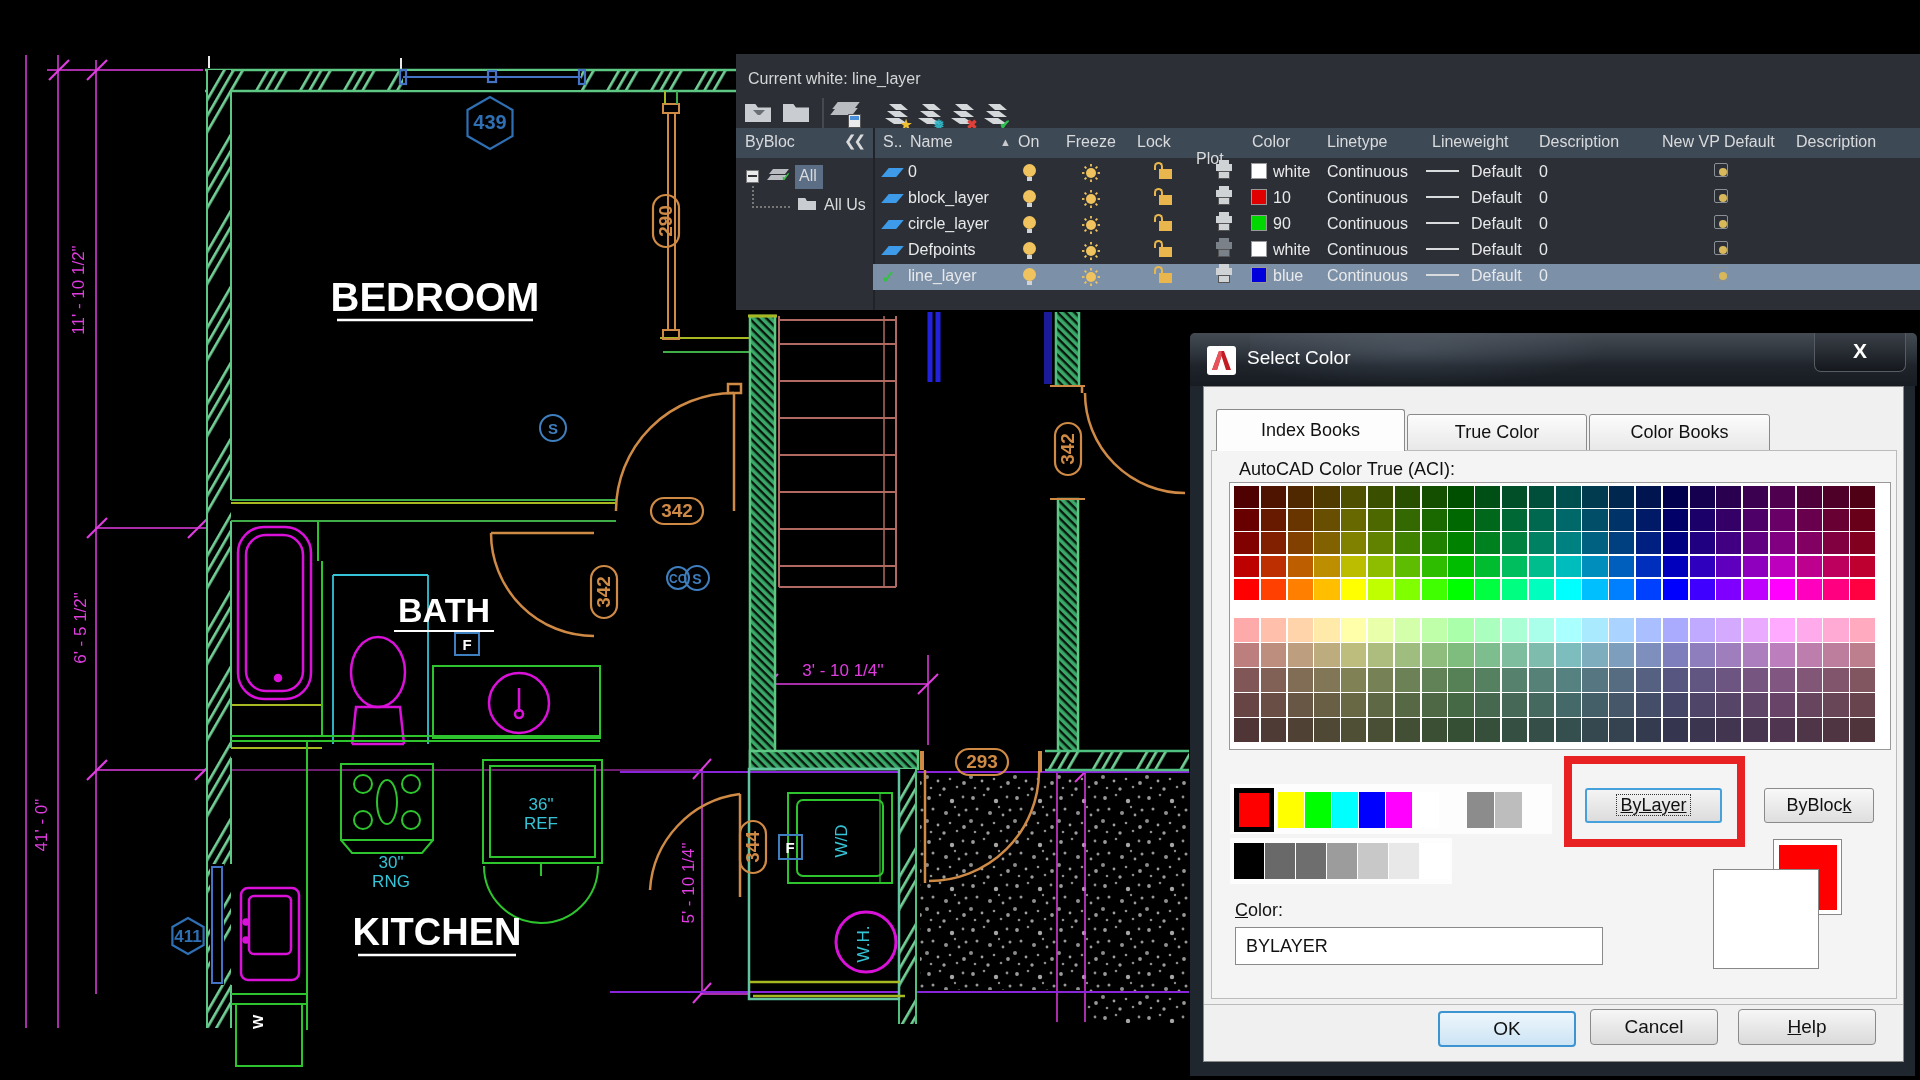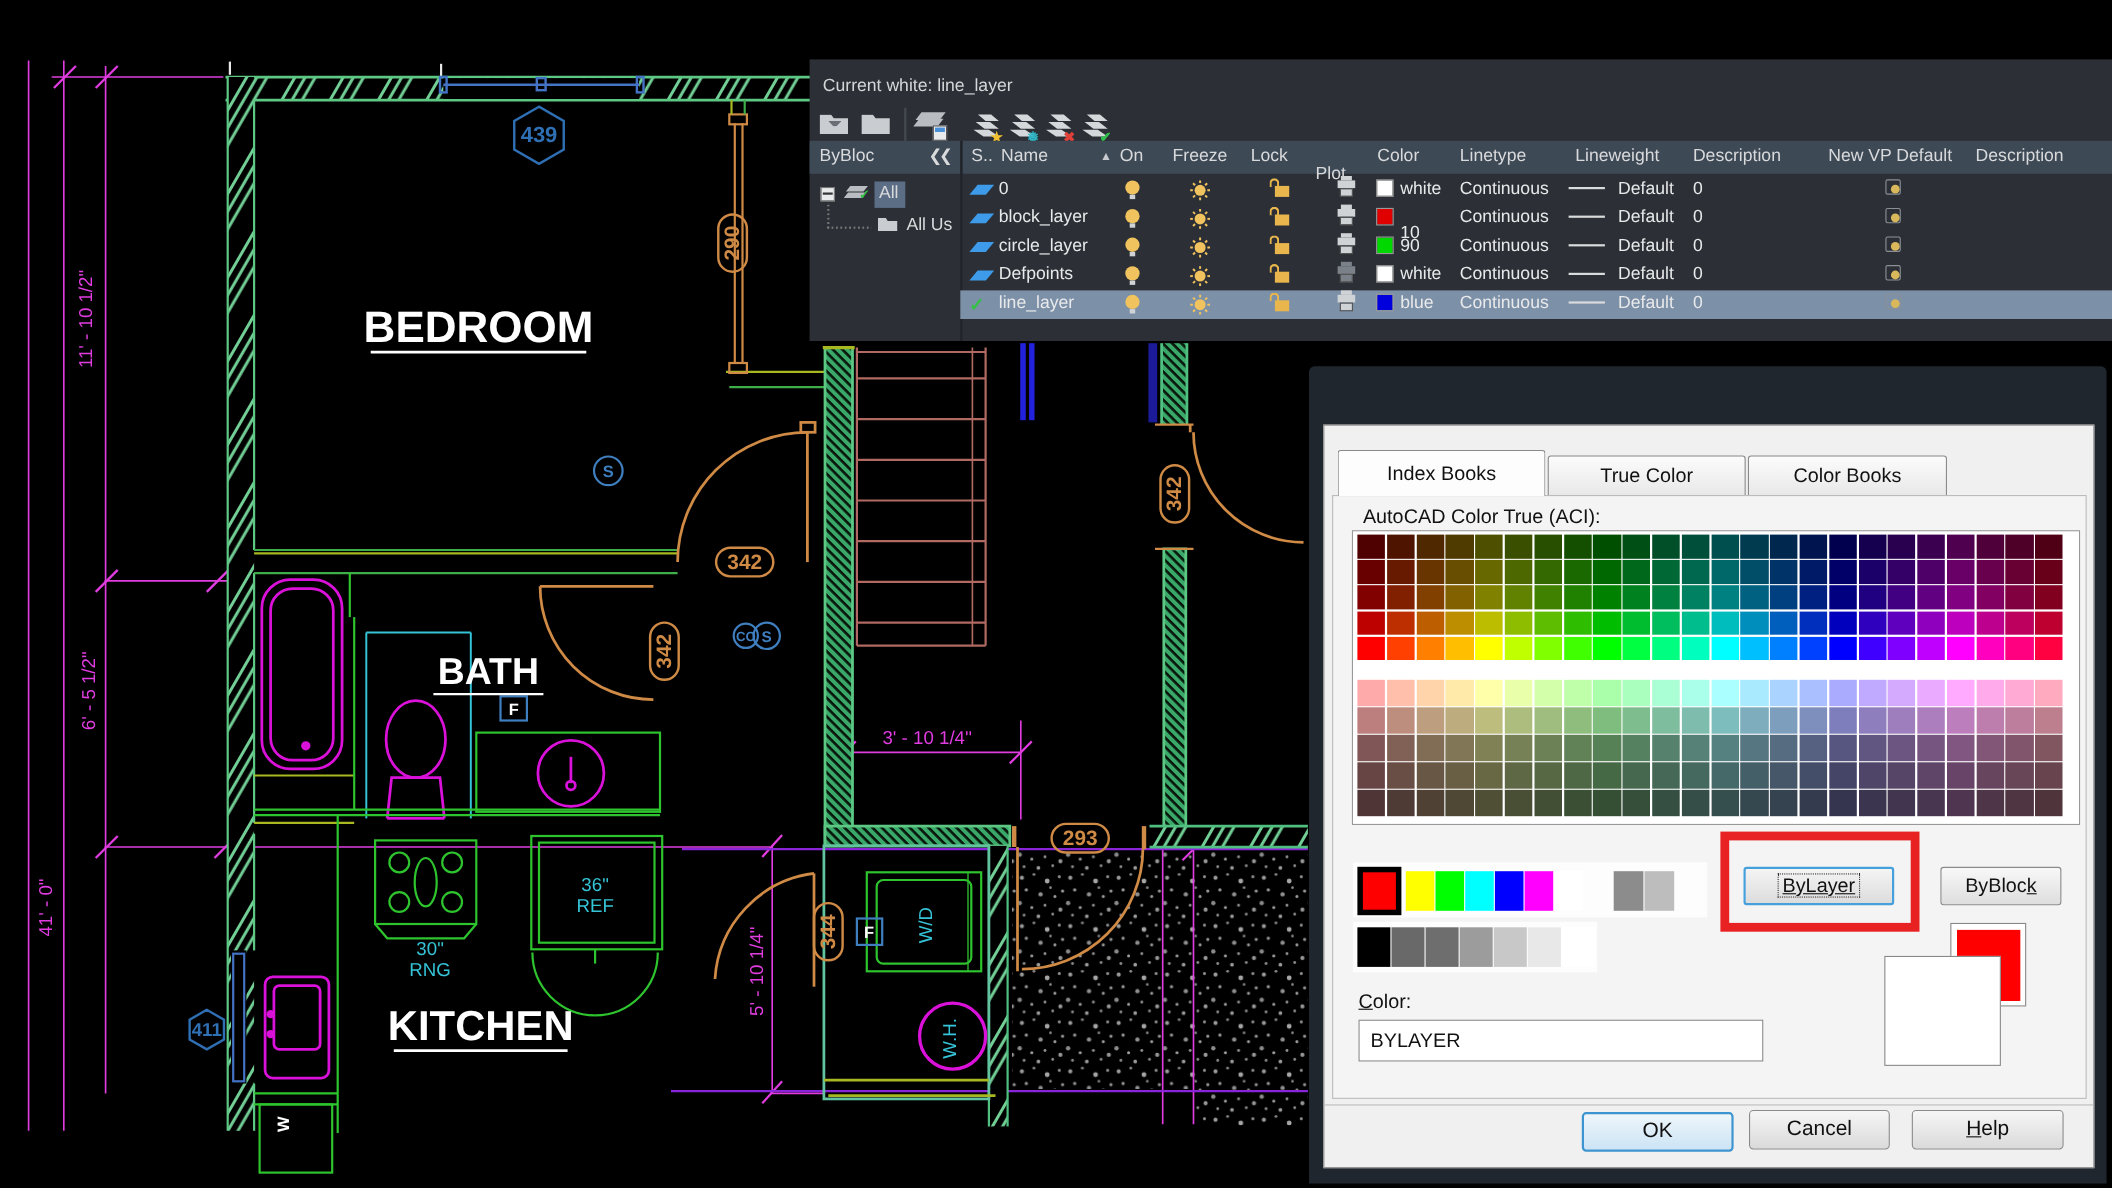--- a/index.html
+++ b/index.html
@@ -441,21 +441,21 @@
         <div style="position:absolute;left:286px;top:9px;width:13px;height:10px;background:#e8b64c"></div>
         <div style="position:absolute;left:281px;top:2px;width:9px;height:8px;border:2.5px solid #e8b64c;border-bottom:none;border-radius:5px 5px 0 0"></div>
         <div style="position:absolute;left:343px;top:4px;width:16px;height:7px;background:#cfd3d6"></div>
         <div style="position:absolute;left:346px;top:0px;width:10px;height:4px;background:#cfd3d6"></div>
         <div style="position:absolute;left:346px;top:12px;width:10px;height:6px;background:#cfd3d6;outline:1px solid #555"></div>
         <div style="position:absolute;left:379px;top:4px;width:14px;height:14px;background:#e00000;outline:1px solid #999"></div>
         <div style="position:absolute;left:841px;top:3px;width:14px;height:14px;border:1.5px solid #8b9097;border-radius:2px"></div>
         <div style="position:absolute;left:846px;top:8px;width:8px;height:8px;border-radius:50%;background:#d8b85a"></div>
       </div>
       <span style="position:absolute;left:35px;top:3px">block_layer</span>
-      <span style="position:absolute;left:400px;top:17px">10</span>
+      <span style="position:absolute;left:400px;top:3px">10</span>
       <span style="position:absolute;left:454px;top:3px">Continuous</span>
       <span style="position:absolute;left:553px;top:10px;width:33px;height:2px;background:#dadbdc"></span>
       <span style="position:absolute;left:598px;top:3px">Default</span>
       <span style="position:absolute;left:666px;top:3px">0</span>
     </div>
 <div style="position:absolute;left:137px;top:158px;width:1047px;height:26px;font-size:16px;color:#e8e9ea">
       <div style="position:absolute;left:0;top:0;width:100%;height:100%">
         <div style="position:absolute;left:12px;top:8px;width:15px;height:9px;background:#3d9be9;transform:skewX(-40deg)"></div>
         <div style="position:absolute;left:150px;top:4px;width:13px;height:13px;border-radius:50%;background:#f0c35e"></div>
         <div style="position:absolute;left:154px;top:17px;width:5px;height:4px;background:#cfd3d6"></div>
@@ -553,20 +553,33 @@
       <span style="position:absolute;left:400px;top:3px">blue</span>
       <span style="position:absolute;left:454px;top:3px">Continuous</span>
       <span style="position:absolute;left:553px;top:10px;width:33px;height:2px;background:#dadbdc"></span>
       <span style="position:absolute;left:598px;top:3px">Default</span>
       <span style="position:absolute;left:666px;top:3px">0</span>
     </div>
 </div>
 
 <div class="abs" style="left:1189px;top:332px;width:727px;height:745px;background:#20262e;border:1px solid #000;border-radius:6px 6px 0 0">
 
+  <div class="abs" style="left:0;top:0;width:727px;height:53px;background:linear-gradient(180deg,#454b53 0%,#2e343c 40%,#1f242b 62%,#171c22 100%);border-radius:5px 5px 0 0">
+      <div class="abs" style="left:60px;top:0;width:360px;height:53px;background:radial-gradient(ellipse at 45% 30%, rgba(150,170,195,0.18), rgba(0,0,0,0) 70%)"></div>
+    <div class="abs" style="left:17px;top:13px;width:29px;height:29px;background:#fff;border-radius:3px">
+      <svg style="position:absolute;left:0;top:0" width="29" height="29">
+          <path d="M5 24 L12 5 L17 5 L24 24 L19 24 L14.5 10 L10 24 Z" fill="#c21d24"></path>
+          <path d="M5 24 L12 5 L14.5 5 L14.5 10 L10 24 Z" fill="#e8525a"></path>
+        </svg>
+    </div>
+    <span class="abs" style="left:57px;top:14px;font-size:19px;color:#fff">Select Color</span>
+    <div class="abs" style="left:624px;top:0px;width:92px;height:39px;background:linear-gradient(180deg,#3a4048,#14181d);border:1px solid #565c63;border-top:none;border-radius:0 0 7px 7px;text-align:center">
+      <span style="color:#fff;font-size:21px;font-weight:bold;line-height:36px">X</span>
+    </div>
+  </div>
 
   <div class="abs" style="left:13px;top:53px;width:701px;height:676px;background:#f0f0f0;border:1px solid #8a8a8a">
 
     <div class="abs" style="left:12px;top:22px;width:189px;height:42px;background:#fdfdfd;border:1px solid #8a8a8a;border-bottom:none;border-radius:3px 3px 0 0;z-index:3;text-align:center;font-size:18px;color:#111;line-height:40px">Index Books</div>
     <div class="abs" style="left:203px;top:27px;width:180px;height:37px;background:linear-gradient(180deg,#fcfcfc,#e8e8e8);border:1px solid #8a8a8a;border-radius:3px 3px 0 0;text-align:center;font-size:18px;color:#111;line-height:34px">True Color</div>
     <div class="abs" style="left:385px;top:27px;width:181px;height:37px;background:linear-gradient(180deg,#fcfcfc,#e8e8e8);border:1px solid #8a8a8a;border-radius:3px 3px 0 0;text-align:center;font-size:18px;color:#111;line-height:34px">Color Books</div>
 
     <div class="abs" style="left:7px;top:63px;width:686px;height:549px;background:#f4f4f4;border:1px solid #bbb"></div>
     <span class="abs" style="left:35px;top:72px;font-size:18px;color:#111">AutoCAD Color True (ACI):</span>
 

